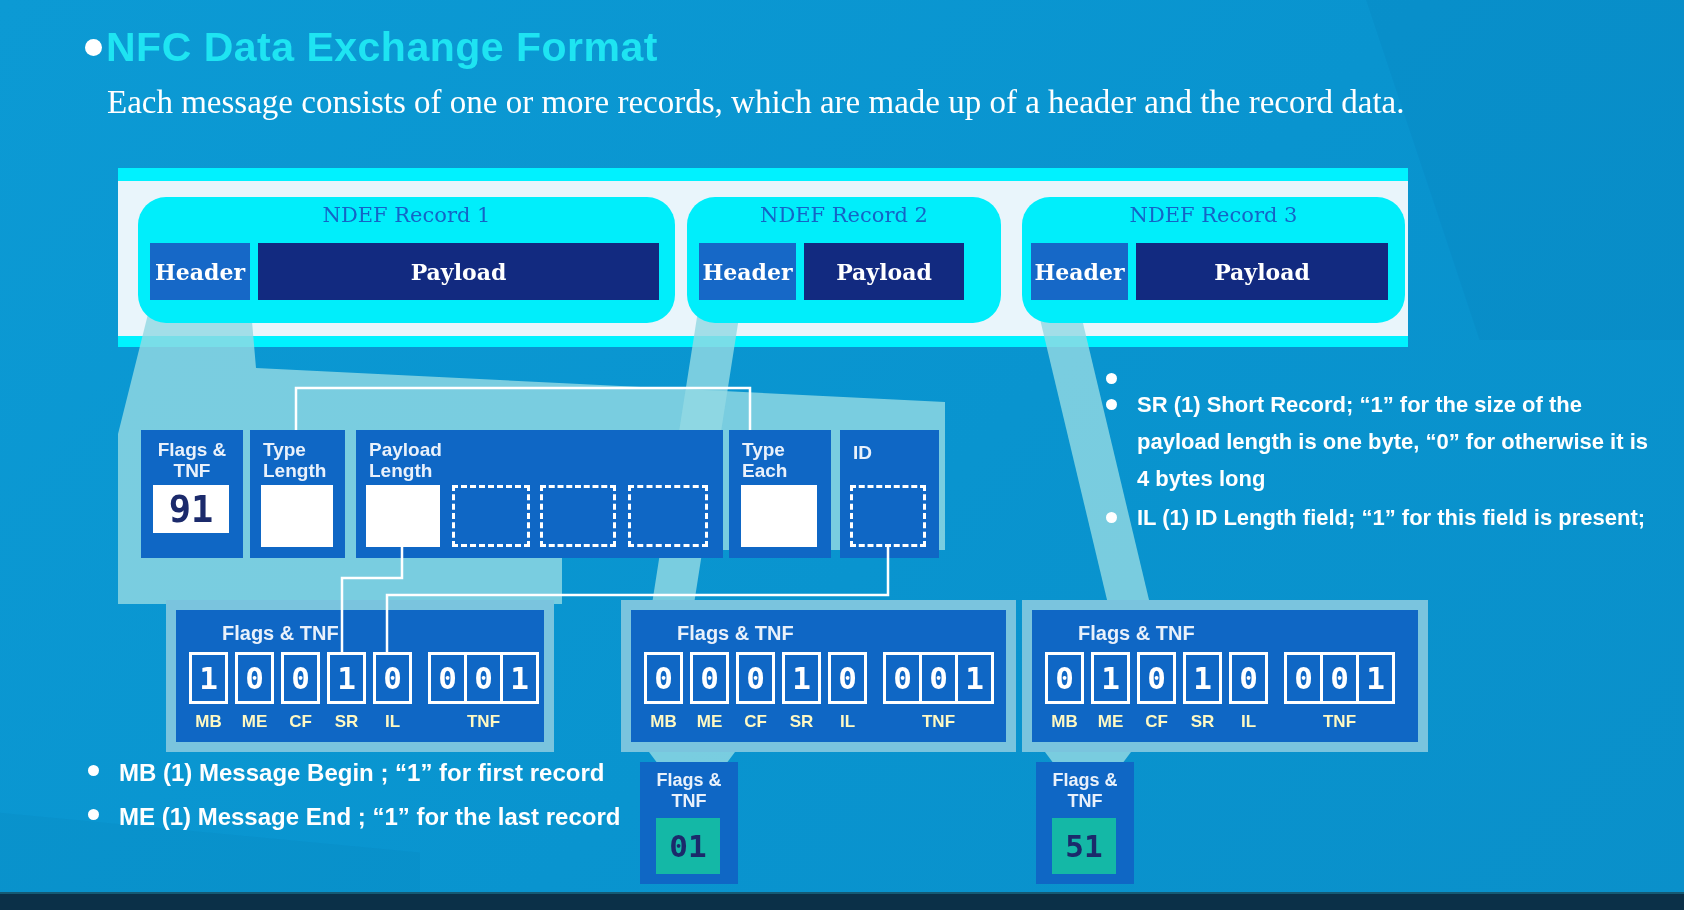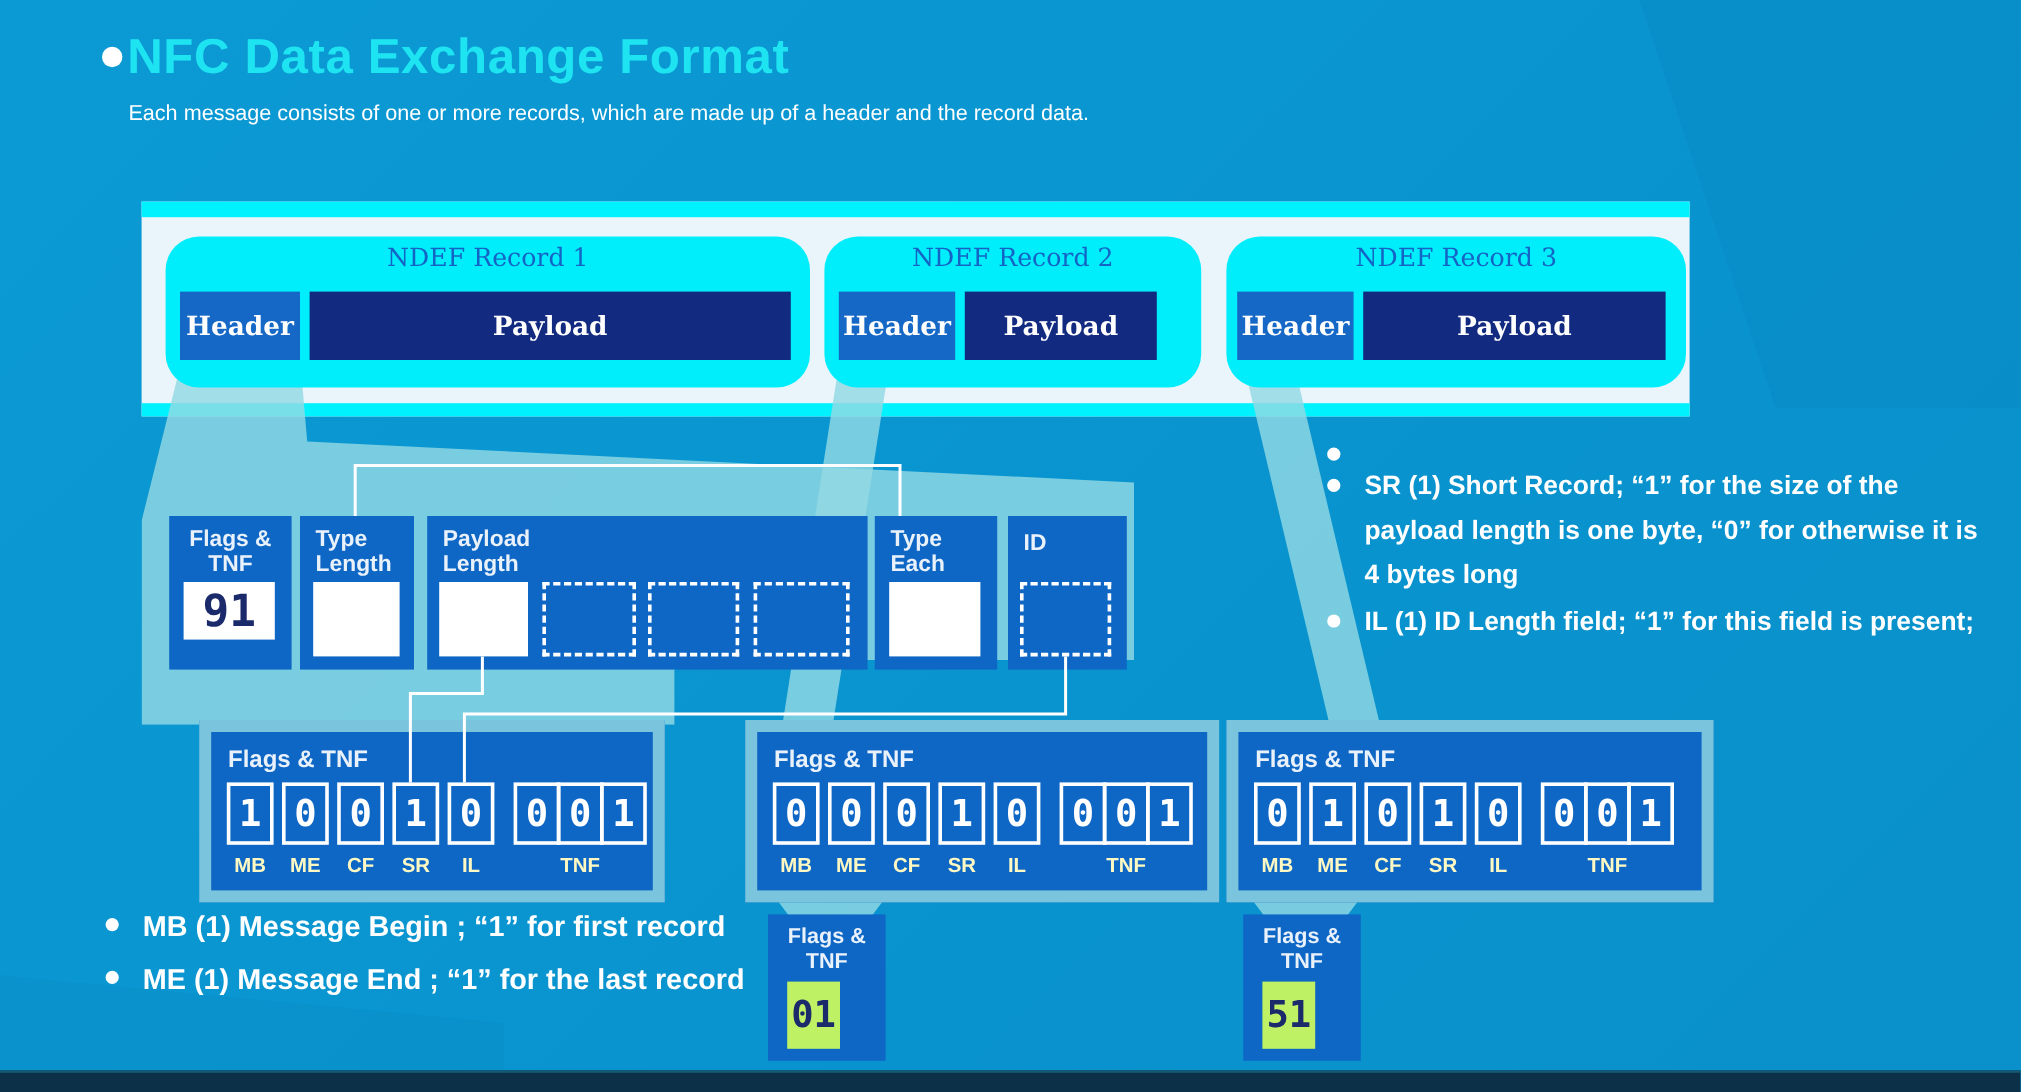--- a/index.html
+++ b/index.html
@@ -4,53 +4,53 @@
 <style>
   html,body{margin:0;padding:0;background:#0a96d0;}
   #stage{position:relative;width:1684px;height:910px;overflow:hidden;
          background:linear-gradient(135deg,#0c9ad4 0%,#0994cf 55%,#0a90ca 100%);
          font-family:"Liberation Sans",sans-serif;}
   .abs{position:absolute;}
   .wm{position:absolute;pointer-events:none;}
   
   .bullet-dot{width:17px;height:17px;border-radius:50%;background:#ffffff;}
   .slide-title{font-size:41px;font-weight:bold;color:#1ee4f2;letter-spacing:.5px;}
-  .slide-sub{font-size:18px;color:#ffffff;}
+  .slide-sub{font-size:33px;color:#ffffff;font-family:Liberation Serif, serif;}
   
   .panel{background:#e9f5fb;border-top:13px solid #00f2ff;border-bottom:11px solid #00f2ff;}
   .rec{background:#00eefb;border-radius:28px;}
   .rec-title{font-family:"DejaVu Serif",serif;font-weight:normal;font-size:21px;color:#1464c6;text-align:center;}
   .hdrbox{background:#1668c7;}
   .paybox{background:#122a80;}
   .hp-label{font-family:"DejaVu Serif",serif;font-weight:bold;font-size:22px;color:#ffffff;
             display:flex;align-items:center;justify-content:center;height:100%;}
   
   .teal{background:rgba(146,217,227,0.82);}
   
   .fieldbox{background:#0f67c5;}
   .fieldlabel{font-size:19px;font-weight:bold;color:#e9f1fb;line-height:21px;}
   .wsq{background:#ffffff;display:flex;align-items:center;justify-content:center;}
   .wsq .num{font-family:"DejaVu Sans Mono",monospace;font-weight:bold;font-size:37px;color:#1b2a6b;}
   .dsq{border:3px dashed #ffffff;box-sizing:border-box;}
   
-  .flagframe{border:10px solid rgba(146,217,227,0.82);background:#0f67c5;box-sizing:border-box;}
+  .flagframe{border:10px solid rgba(146,217,227,0.82);background:#0f67c5;box-sizing:border-box;padding-left:32px;}
   .flaglabel{font-size:20px;font-weight:bold;color:#e9f1fb;padding:12px 0 0 14px;}
   .bits{position:absolute;left:13px;top:42px;display:flex;}
   .bit{width:39px;height:52px;border:3px solid #ffffff;box-sizing:border-box;margin-right:7px;
        display:flex;align-items:center;justify-content:center;
        font-family:"DejaVu Sans Mono",monospace;font-weight:bold;font-size:31px;color:#ffffff;}
   .bit.tnf-first{margin-left:9px;margin-right:0;}
   .bit.tnf{margin-left:-3px;margin-right:0;}
   .bitlabels{position:absolute;left:13px;top:102px;display:flex;}
   .bl{width:39px;margin-right:7px;text-align:center;font-size:17px;font-weight:bold;color:#fef9c3;}
   .bl.tnfl{width:111px;margin-left:9px;margin-right:0;}
   
   .bytebox{background:#0f67c5;}
   .bytelabel{font-size:18px;font-weight:bold;color:#e9f1fb;text-align:center;line-height:21px;padding-top:8px;}
-  .bytesq{position:absolute;left:16px;top:56px;width:44px;height:56px;background:#bef264;
+  .bytesq{position:absolute;left:16px;top:56px;width:64px;height:56px;background:#14b8a6;
           display:flex;align-items:center;justify-content:center;}
   .bytesq .num{font-family:"DejaVu Sans Mono",monospace;font-weight:bold;font-size:31px;color:#1b2a6b;}
   
   .note-line{display:flex;margin-bottom:2px;}
   .note-dot{width:11px;height:11px;border-radius:50%;background:#ffffff;margin:13px 20px 0 0;flex:none;}
   .note-text{font-size:22px;font-weight:bold;color:#ffffff;line-height:37px;}
   .footer-bar{background:#0b3048;border-top:2px solid #155a74;}
 </style>
 </head>
 <body>

